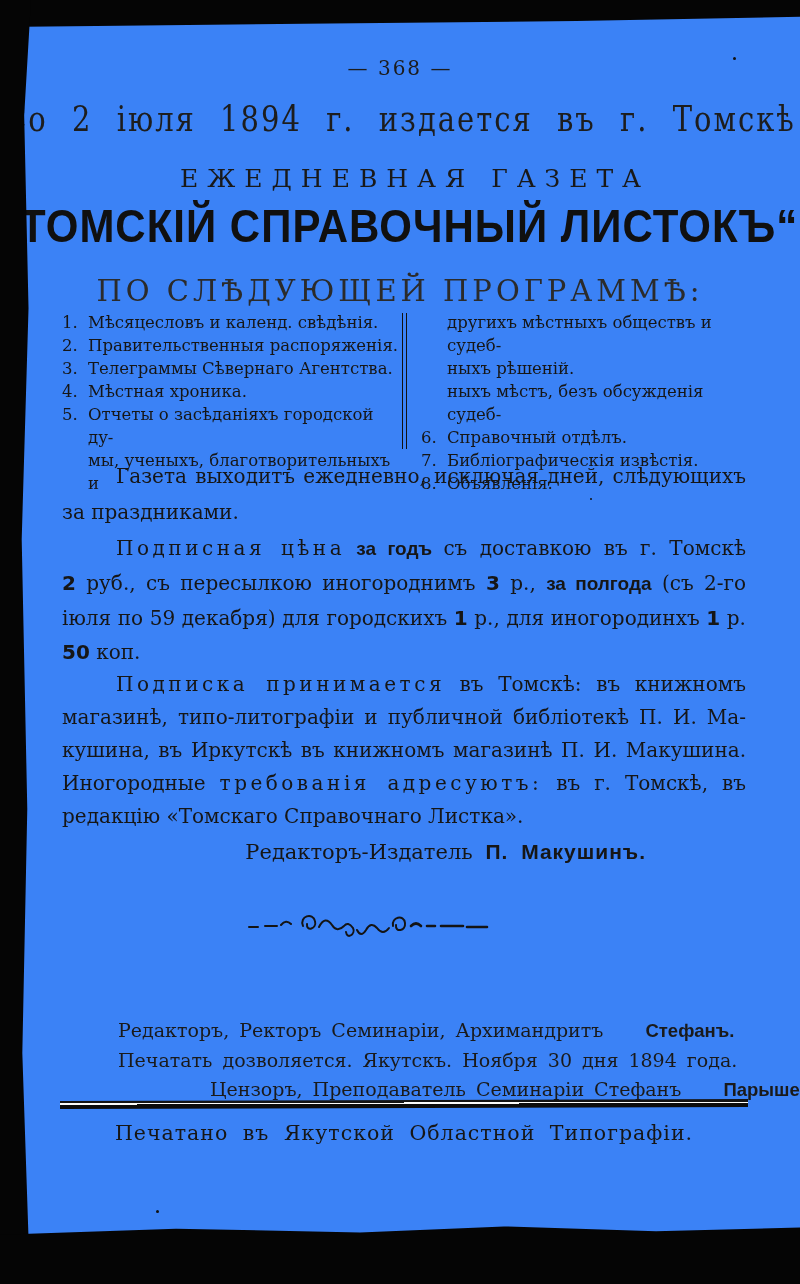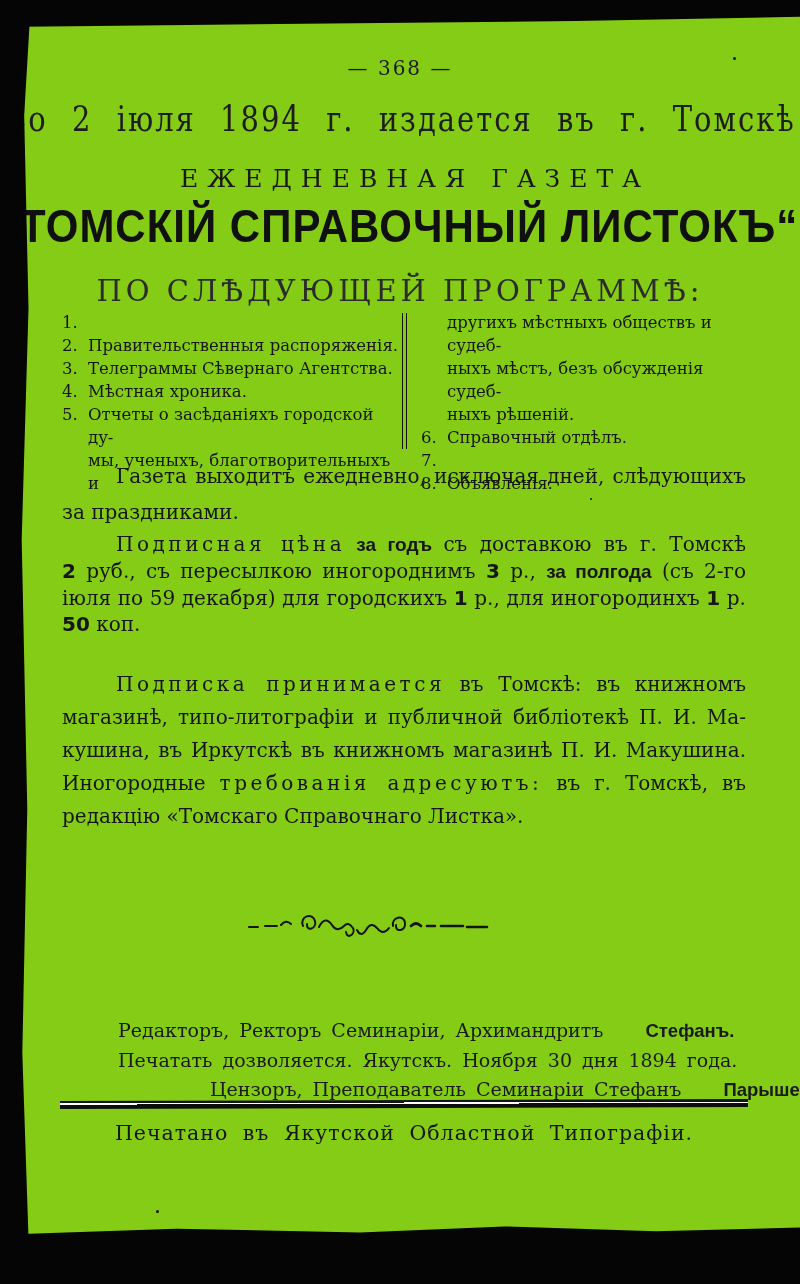--- a/index.html
+++ b/index.html
@@ -1,18 +1,18 @@
 <!DOCTYPE html>
 <html><head>
 <meta charset="utf-8">
 <style>
   html,body { margin:0; padding:0; background:#e8e8e8; }
   .page {
     position:relative; width:800px; height:1284px; margin:0 auto;
-    background:#84cc16; color:#161616; overflow:hidden;
+    background:#3b82f6; color:#161616; overflow:hidden;
     font-family:"DejaVu Serif", serif;
   }
   .abs { position:absolute; }
   
   .b-top  { top:0; left:0; width:800px; height:27px; background:#050505;
             clip-path:polygon(0 0,100% 0,100% 62%,72% 78%,38% 88%,12% 96%,0 100%); }
   .b-left { top:0; left:0; width:31px; height:1284px; background:#050505;
             clip-path:polygon(0 0,100% 0,78% 9%,92% 24%,70% 42%,88% 63%,72% 82%,97% 100%,0 100%); }
   .b-bottom { left:0; bottom:0; width:800px; height:60px; background:#050505;
             clip-path:polygon(0 18%,22% 8%,45% 14%,63% 4%,82% 12%,100% 6%,100% 100%,0 100%); }
@@ -34,21 +34,21 @@
   .pdiv { width:3px; border-left:1.5px solid #111; border-right:1px solid #111; margin:2px 2px 0 2px; height:136px; }
   .item { display:flex; }
   .item .num { width:26px; flex:none; }
   .cont { padding-left:26px; }
   
   .para { left:62px; width:684px; font-size:20px; }
   .jline { text-align:justify; text-align-last:justify; }
   .pline { text-align:left; }
   .ind { padding-left:54px; }
   .p1 { top:458px; line-height:36px; }
-  .p2 { top:531px; line-height:26px; }
+  .p2 { top:531px; line-height:34px; }
   .p3 { top:668px; line-height:33px; }
   .sp  { letter-spacing:3.5px; }
   .bnum { font-family:"DejaVu Sans", sans-serif; font-weight:700; }
   .bword { font-family:"Liberation Sans", sans-serif; font-weight:700; font-size:19px; }
   .signature { top:840px; left:62px; width:684px; text-align:right; padding-right:100px;
                box-sizing:border-box; font-size:21px; word-spacing:6px; }
   .signame { font-family:"Liberation Sans", sans-serif; font-weight:700; font-size:21px; letter-spacing:1px; }
   .ornament { top:906px; left:245px; }
   
   .colo { left:62px; width:684px; font-size:19px; word-spacing:4px; color:#1a1a1a; }
@@ -72,20 +72,21 @@
 
   <div class="abs issued">Со 2 іюля 1894 г. издается въ г. Томскѣ</div>
   <div class="abs daily">ЕЖЕДНЕВНАЯ ГАЗЕТА</div>
   <div class="abs title">„ТОМСКІЙ СПРАВОЧНЫЙ ЛИСТОКЪ“</div>
   <div class="abs proghead">ПО СЛѢДУЮЩЕЙ ПРОГРАММѢ:</div>
 
   <div class="abs prog">
     <div class="col">
       <div class="item">
         <span class="num">1.</span>
+        <span>Мѣсяцесловъ и календ. свѣдѣнія.</span>
       </div>
       <div class="item">
         <span class="num">2.</span>
         <span>Правительственныя распоряженія.</span>
       </div>
       <div class="item">
         <span class="num">3.</span>
         <span>Телеграммы Сѣвернаго Агентства.</span>
       </div>
       <div class="item">
@@ -94,28 +95,29 @@
       </div>
       <div class="item">
         <span class="num">5.</span>
         <span>Отчеты о засѣданіяхъ городской ду-</span>
       </div>
       <div class="cont">мы, ученыхъ, благотворительныхъ и</div>
     </div>
     <div class="pdiv"></div>
     <div class="colR">
       <div class="cont">другихъ мѣстныхъ обществъ и судеб-</div>
+      <div class="cont">ныхъ рѣшеній.</div>
       <div class="cont">ныхъ мѣстъ, безъ обсужденія судеб-</div>
-      <div class="cont">ныхъ рѣшеній.</div>
       <div class="item">
         <span class="num">6.</span>
         <span>Справочный отдѣлъ.</span>
       </div>
       <div class="item">
         <span class="num">7.</span>
+        <span>Библіографическія извѣстія.</span>
       </div>
       <div class="item">
         <span class="num">8.</span>
         <span>Объявленія.</span>
       </div>
     </div>
   </div>
 
   <div class="abs para p1">
     <div class="jline ind">Газета выходитъ ежедневно, исключая дней, слѣдующихъ</div>
@@ -130,20 +132,23 @@
   </div>
 
   <div class="abs para p3">
     <div class="jline ind"><span class="sp">Подписка принимается</span><span> въ Томскѣ: въ книжномъ</span></div>
     <div class="jline">магазинѣ, типо-литографіи и публичной библіотекѣ П. И. Ма-</div>
     <div class="jline">кушина, въ Иркутскѣ въ книжномъ магазинѣ П. И. Макушина.</div>
     <div class="jline"><span>Иногородные </span><span class="sp">требованія адресуютъ:</span><span> въ г. Томскѣ, въ</span></div>
     <div class="pline">редакцію «Томскаго Справочнаго Листка».</div>
   </div>
 
+  <div class="abs signature">
+    <span>Редакторъ-Издатель </span><span class="signame">П. Макушинъ.</span>
+  </div>
 
   <div class="abs ornament">
     <svg width="250" height="40" viewBox="0 0 250 40">
       <g stroke="#141414" fill="none" stroke-width="2" stroke-linecap="round">
         <path d="M4 21 h9 M20 20 h12 M36 19 q5 -6 10 -1"></path>
         <path d="M58 20 c-4 -10 10 -14 12 -5 c2 8 -9 11 -8 3"></path>
         <path d="M74 21 q6 -12 13 -2 q5 8 12 1 q4 -5 9 2 c3 6 -6 12 -7 4"></path>
         <path d="M112 24 q4 8 9 0 q5 -9 11 -2 q6 8 12 0"></path>
         <path d="M148 20 c-2 -9 11 -12 12 -3 c1 8 -10 10 -9 2"></path>
         <path d="M166 20 q5 -5 10 0 M182 20 h8 M196 20 h22 M222 21 h20" stroke-width="2.6"></path>

